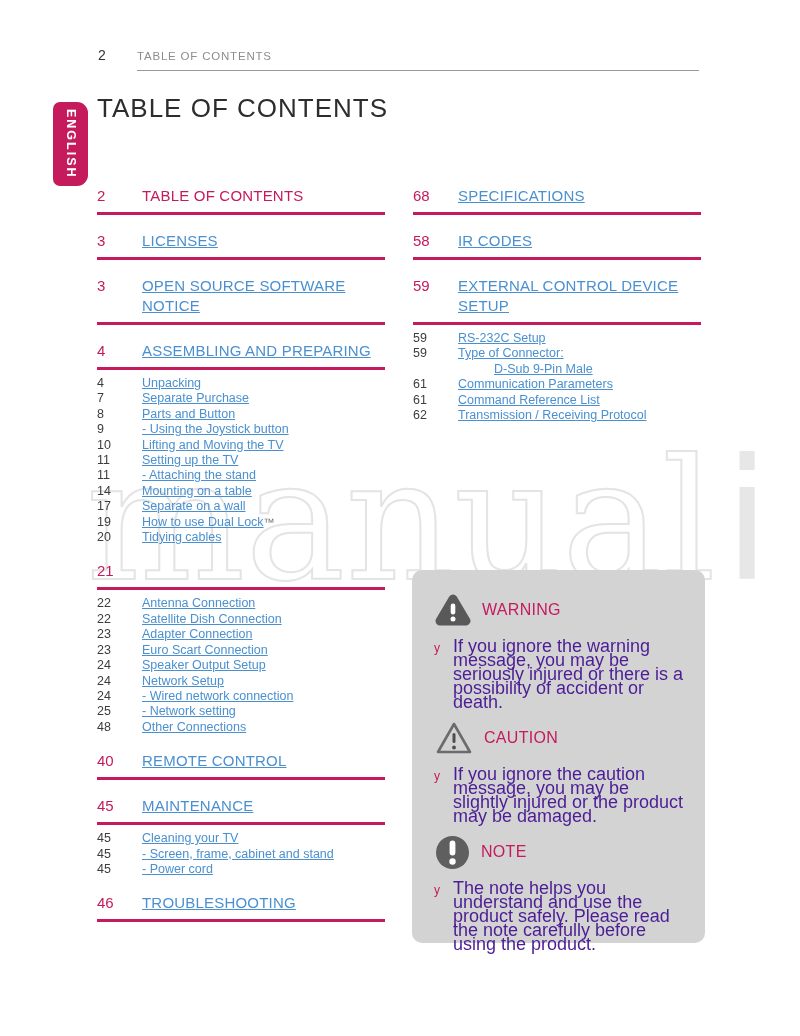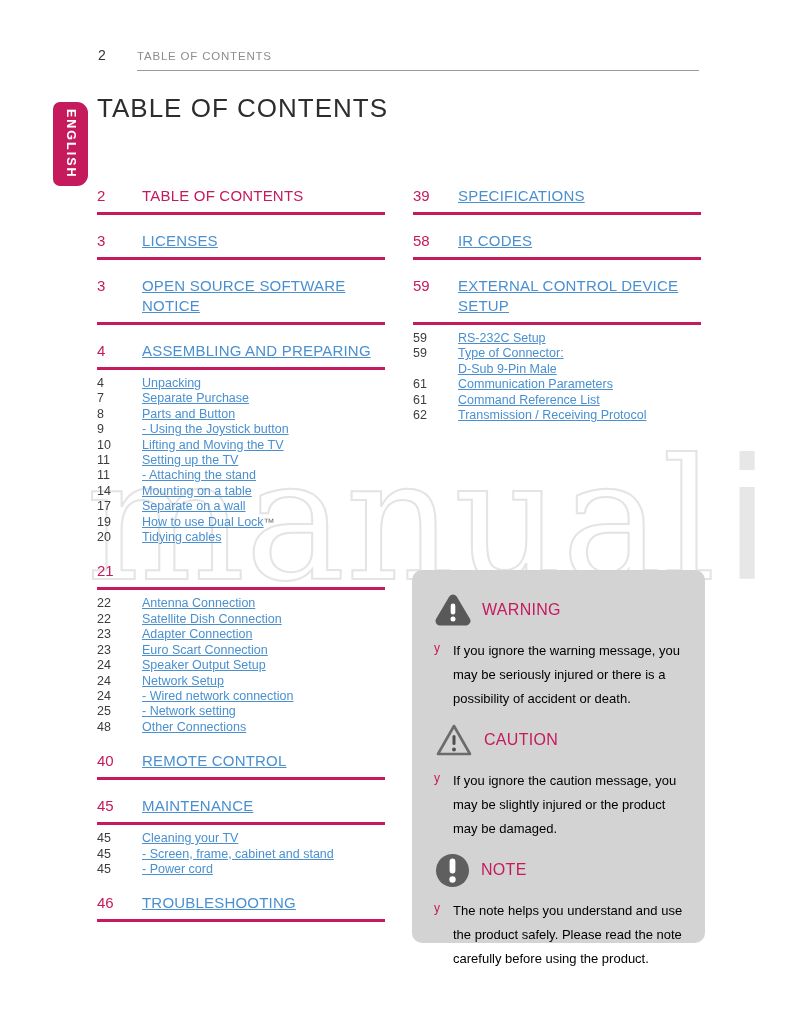--- a/index.html
+++ b/index.html
@@ -66,34 +66,34 @@
   .section-page{flex:none;width:45px;color:var(--pink);font-size:15px;line-height:20px;}
   .section-title{font-size:15px;line-height:20px;letter-spacing:.2px;}
   .section-link{color:var(--blue);text-decoration:underline;cursor:pointer;}
   .section-current{color:var(--pink);text-decoration:none;}
 
   .sub-list{padding-top:6px;margin-bottom:4px;}
   .sub-item{display:flex;font-size:12.5px;line-height:15.4px;}
   .sub-page{flex:none;width:45px;color:var(--subink);}
   .sub-link{color:var(--blue);text-decoration:underline;cursor:pointer;}
   .sub-suffix{color:#6a6a6a;text-decoration:none;font-size:11px;display:inline-block;}
-  .sub-line2{display:block;}
+  .sub-line2{display:block;margin-left:36px;}
 
   
   .notice-box{
     position:absolute;left:412px;top:570px;width:293px;height:373px;
     background:var(--box-gray);border-radius:10px;
     padding:20px 14px 0 18px;z-index:2;
   }
   .notice{margin-bottom:9px;}
   .notice-head{display:flex;align-items:center;gap:10px;margin-bottom:9px;padding-left:4px;min-height:40px;}
   .notice-label{color:var(--pink);font-size:16px;letter-spacing:.3px;}
   .notice-body{display:flex;gap:9px;padding-left:4px;}
   .notice-bullet{flex:none;width:10px;color:var(--pink);font-size:12px;line-height:19.5px;}
-  .notice-text{color:#000000;font-size:13px;line-height:24px;width:232px;}
+  .notice-text{color:#4c1d95;font-size:18px;line-height:14px;width:232px;}
 </style>
 </head>
 <body>
 
 <div class="page">
 
   <span class="header-pagenum">2</span>
   <span class="header-title">TABLE OF CONTENTS</span>
   <div class="header-rule"></div>
 
@@ -251,21 +251,21 @@
       <div class="toc-section">
         <div class="section-head">
           <span class="section-page">46</span>
           <span class="section-title section-link">TROUBLESHOOTING</span>
         </div>
       </div>
     </div>
   <div class="toc-col right" id="toc-right">
       <div class="toc-section">
         <div class="section-head">
-          <span class="section-page">39</span>
+          <span class="section-page">68</span>
           <span class="section-title section-link">SPECIFICATIONS</span>
         </div>
       </div>
       <div class="toc-section">
         <div class="section-head">
           <span class="section-page">58</span>
           <span class="section-title section-link">IR CODES</span>
         </div>
       </div>
       <div class="toc-section">

